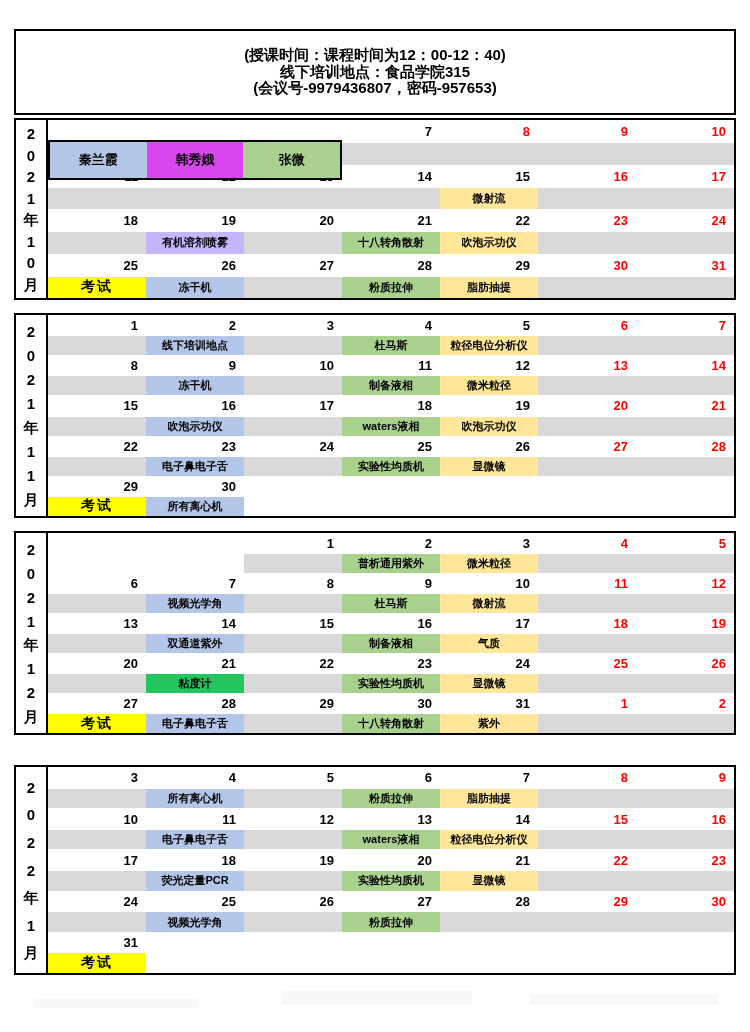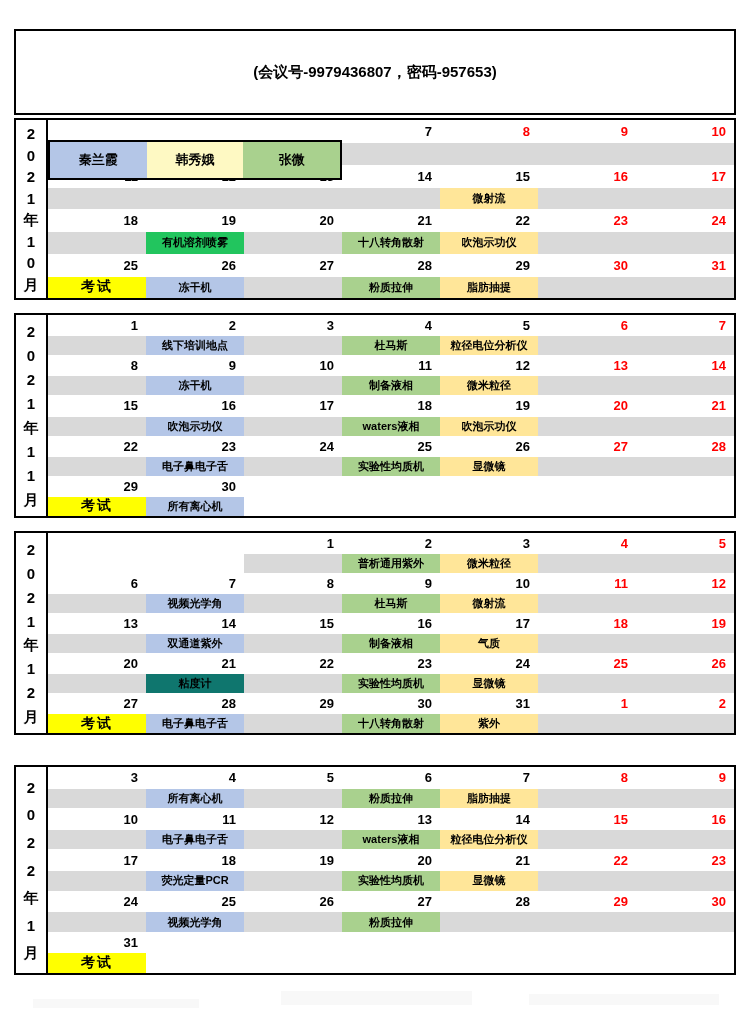--- a/index.html
+++ b/index.html
@@ -32,20 +32,22 @@
   .legend-teachers{flex:19;display:flex;}
   .legend-teacher{flex:1;display:flex;align-items:center;justify-content:center;font-size:13px;}
   .ghost{position:absolute;background:#f8f8f8;}
 </style>
 </head>
 <body>
 
 <div class="page">
 
   <div class="title-box">
+    <div>(授课时间：课程时间为12：00-12：40)</div>
+    <div>线下培训地点：食品学院315</div>
     <div>(会议号-9979436807，密码-957653)</div>
   </div>
 
   <div id="months">
       <div class="block" style="top: 118px; height: 182px;">
         <div class="mlabel">
           <div>2</div>
           <div>0</div>
           <div>2</div>
           <div>1</div>
@@ -101,21 +103,21 @@
                 <div class="dcell">18</div>
                 <div class="dcell">19</div>
                 <div class="dcell">20</div>
                 <div class="dcell">21</div>
                 <div class="dcell">22</div>
                 <div class="dcell" style="color: rgb(255, 0, 0);">23</div>
                 <div class="dcell" style="color: rgb(255, 0, 0);">24</div>
               </div>
               <div class="erow">
                 <div class="ecell" style="background: rgb(217, 217, 217);"></div>
-                <div class="ecell" style="background: #22c55e;">有机溶剂喷雾</div>
+                <div class="ecell" style="background: #c4b5fd;">有机溶剂喷雾</div>
                 <div class="ecell" style="background: rgb(217, 217, 217);"></div>
                 <div class="ecell" style="background: rgb(169, 209, 142);">十八转角散射</div>
                 <div class="ecell" style="background: rgb(255, 230, 153);">吹泡示功仪</div>
                 <div class="ecell" style="background: rgb(217, 217, 217);"></div>
                 <div class="ecell" style="background: rgb(217, 217, 217);"></div>
               </div>
             </div>
             <div class="week">
               <div class="drow">
                 <div class="dcell">25</div>
@@ -133,21 +135,21 @@
                 <div class="ecell" style="background: rgb(169, 209, 142);">粉质拉伸</div>
                 <div class="ecell" style="background: rgb(255, 230, 153);">脂肪抽提</div>
                 <div class="ecell" style="background: rgb(217, 217, 217);"></div>
                 <div class="ecell" style="background: rgb(217, 217, 217);"></div>
               </div>
             </div>
           </div>
           <div class="legend">
             <div class="legend-teachers">
               <div class="legend-teacher" style="background: rgb(180, 198, 231);">秦兰霞</div>
-              <div class="legend-teacher" style="background: #fef9c3;">韩秀娥</div>
+              <div class="legend-teacher" style="background: #d946ef;">韩秀娥</div>
               <div class="legend-teacher" style="background: rgb(169, 209, 142);">张微</div>
             </div>
           </div>
         </div>
       </div>
       <div class="block" style="top: 313px; height: 205px;">
         <div class="mlabel">
           <div>2</div>
           <div>0</div>
           <div>2</div>
@@ -340,21 +342,21 @@
                 <div class="dcell">20</div>
                 <div class="dcell">21</div>
                 <div class="dcell">22</div>
                 <div class="dcell">23</div>
                 <div class="dcell">24</div>
                 <div class="dcell" style="color: rgb(255, 0, 0);">25</div>
                 <div class="dcell" style="color: rgb(255, 0, 0);">26</div>
               </div>
               <div class="erow">
                 <div class="ecell" style="background: rgb(217, 217, 217);"></div>
-                <div class="ecell" style="background: #0f766e;">粘度计</div>
+                <div class="ecell" style="background: #22c55e;">粘度计</div>
                 <div class="ecell" style="background: rgb(217, 217, 217);"></div>
                 <div class="ecell" style="background: rgb(169, 209, 142);">实验性均质机</div>
                 <div class="ecell" style="background: rgb(255, 230, 153);">显微镜</div>
                 <div class="ecell" style="background: rgb(217, 217, 217);"></div>
                 <div class="ecell" style="background: rgb(217, 217, 217);"></div>
               </div>
             </div>
             <div class="week">
               <div class="drow">
                 <div class="dcell">27</div>

